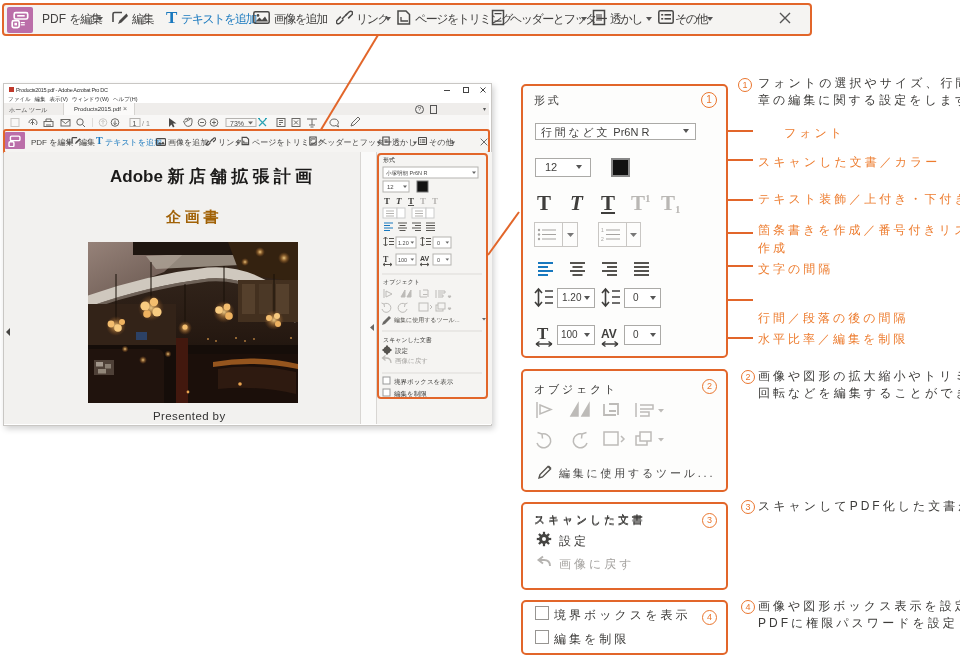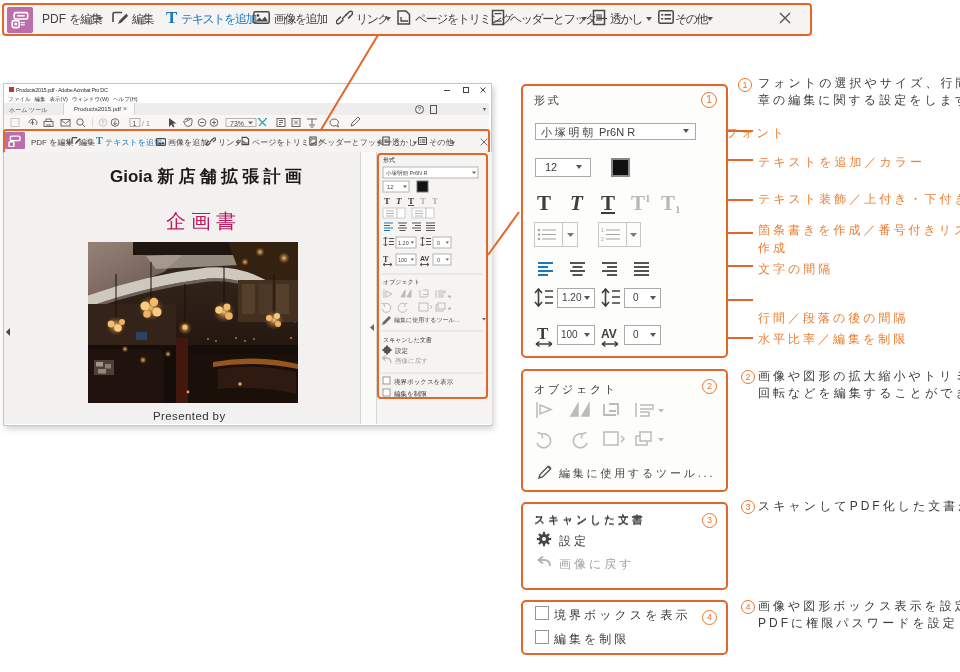--- a/index.html
+++ b/index.html
@@ -300,22 +300,22 @@
     <rect x="7" y="237" width="7" height="7" fill="#fff" stroke="#999"></rect>
     <text x="18" y="244" font-size="6.5" fill="#3c3b39">編集を制限</text>
   </svg>
 
   <svg class="a" style="left:1px;top:243px" width="6" height="10" viewBox="0 0 6 10">
         <path d="M5 1 L1 5 L5 9 Z" fill="#454442"></path>
       </svg>
   <svg class="a" style="left:365px;top:239px" width="6" height="9" viewBox="0 0 6 9">
         <path d="M5 1 L1 4.5 L5 8 Z" fill="#6b6966"></path>
       </svg>
-  <div class="a jp" style="left:106px;top:81px;font-size:17px;font-weight:bold;color:#1b1a19;letter-spacing:0"> <span style="letter-spacing:0">Gioia </span><span class="jp">新店舗拡張計画</span></div>
-  <div class="a jp" style="left:162px;top:124px;font-size:20px;font-weight:normal;color:#be185d">企画書</div>
+  <div class="a jp" style="left:106px;top:81px;font-size:17px;font-weight:bold;color:#1b1a19;letter-spacing:0"> <span style="letter-spacing:0">Adobe </span><span class="jp">新店舗拡張計画</span></div>
+  <div class="a jp" style="left:162px;top:124px;font-size:15px;font-weight:bold;color:#a16207">企画書</div>
   <div class="a" id="photo" style="left:84px;top:158px;width:210px;height:161px;background:#241812;overflow:hidden">
   <svg width="210" height="161" viewBox="0 0 210 161">
     <defs>
       <radialGradient id="gl">
               <stop offset="0%" stop-color="#ffd98f" stop-opacity=".9"></stop>
               <stop offset="45%" stop-color="#e8a34f" stop-opacity=".45"></stop>
               <stop offset="100%" stop-color="#a05c20" stop-opacity="0"></stop>
             </radialGradient>
       <linearGradient id="bgv" x1="0" y1="0" x2="0" y2="1">
               <stop offset="0%" stop-color="#382a20"></stop>
@@ -401,21 +401,21 @@
   <div class="a" style="left:149px;top:326px;font-size:11.5px;letter-spacing:.4px;color:#333">Presented by</div>
 </div>
 
 <div class="a" style="left:377px;top:153px;width:107px;height:242px;border:2px solid #e2662a;border-radius:4px"></div>
 
 <div class="obox" style="left:521px;top:84px;width:203px;height:270px;background:#fdfdfc"></div>
 <div class="a jp" style="left:534px;top:93px;font-size:11px;color:#3c3b39">形式</div>
 <div class="circ" style="left:701px;top:92px;width:14px;height:14px;font-size:10px;line-height:14px">1</div>
 
 <div class="ctl" style="left:535px;top:123px;width:159px;height:15px"></div>
-<div class="a" style="left:541px;top:125px;font-size:11px;color:#3f3e3c;white-space:nowrap"><span class="jp">小塚明朝</span> Pr6N R</div>
+<div class="a" style="left:541px;top:125px;font-size:11px;color:#3f3e3c;white-space:nowrap"><span class="jp">行間など文</span> Pr6N R</div>
 <div class="dd" style="left:683px;top:129px"></div>
 <div class="ctl" style="left:535px;top:158px;width:54px;height:17px"></div>
 <div class="a" style="left:545px;top:161px;font-size:11px;color:#3f3e3c">12</div>
 <div class="dd" style="left:576px;top:165px"></div>
 <div class="a" style="left:611px;top:158px;width:15px;height:15px;background:#111;border:2px solid #888"></div>
 <div class="a" style="left:537px;top:191px;font-size:21px;font-weight:bold;color:#3f3e3c;font-family:'Liberation Serif',serif">T</div>
 <div class="a" style="left:570px;top:191px;font-size:21px;font-weight:bold;font-style:italic;color:#3f3e3c;font-family:'Liberation Serif',serif">T</div>
 <div class="a" style="left:601px;top:191px;font-size:21px;font-weight:bold;color:#3f3e3c;font-family:'Liberation Serif',serif;text-decoration:underline">T</div>
 <div class="a" style="left:631px;top:191px;font-size:21px;font-weight:bold;color:#b9b7b4;font-family:'Liberation Serif',serif">T<span style="font-size:11px;vertical-align:8px">1</span></div>
 <div class="a" style="left:661px;top:191px;font-size:21px;font-weight:bold;color:#b9b7b4;font-family:'Liberation Serif',serif">T<span style="font-size:11px;vertical-align:-3px">1</span></div>
@@ -542,23 +542,23 @@
 <div class="a jp" style="left:534px;top:512px;font-size:11px;color:#3c3b39">スキャンした文書</div>
 <div class="circ" style="left:702px;top:513px;width:13px;height:13px;font-size:9px;line-height:13px">3</div>
 
 <div class="obox" style="left:521px;top:600px;width:203px;height:51px"></div>
 <div class="circ" style="left:702px;top:610px;width:13px;height:13px;font-size:9px;line-height:13px">4</div>
 
 <div class="circ" style="left:738px;top:78px;width:12px;height:12px;font-size:9px;line-height:12px">1</div>
 <div class="note" style="left:758px;top:75px"><span class="jp">フォントの選択やサイズ、行間など文</span><br><span class="jp">章の編集に関する設定をします</span></div>
 
 <div class="stub" style="left:728px;top:130px;width:25px"></div>
-<div class="olab jp" style="left:726px;top:125px">フォント</div>
+<div class="olab jp" style="left:784px;top:125px">フォント</div>
 <div class="stub" style="left:728px;top:159px;width:25px"></div>
-<div class="olab jp" style="left:758px;top:154px">テキストを追加／カラー</div>
+<div class="olab jp" style="left:758px;top:154px">スキャンした文書／カラー</div>
 <div class="stub" style="left:728px;top:199px;width:25px"></div>
 <div class="olab jp" style="left:758px;top:191px">テキスト装飾／上付き・下付き</div>
 <div class="stub" style="left:728px;top:232px;width:25px"></div>
 <div class="olab jp" style="left:758px;top:222px">箇条書きを作成／番号付きリストを</div>
 <div class="olab jp" style="left:758px;top:240px">作成</div>
 <div class="stub" style="left:728px;top:265px;width:25px"></div>
 <div class="olab jp" style="left:758px;top:261px">文字の間隔</div>
 <div class="stub" style="left:728px;top:299px;width:25px"></div>
 <div class="olab jp" style="left:758px;top:310px">行間／段落の後の間隔</div>
 <div class="stub" style="left:728px;top:337px;width:25px"></div>

